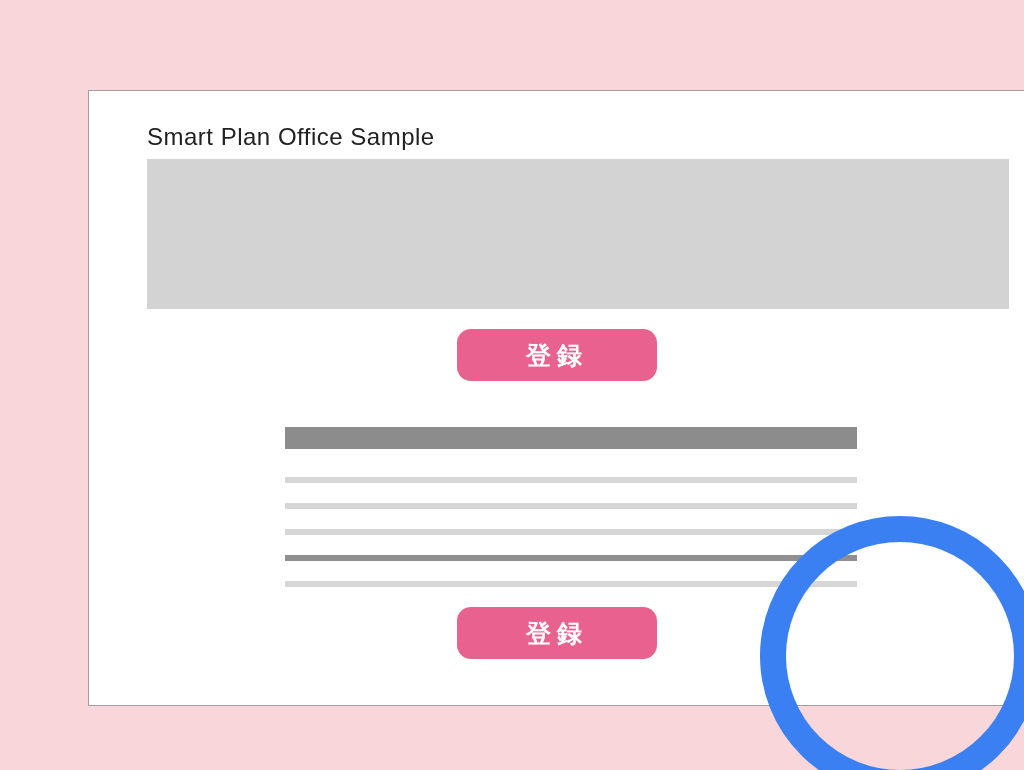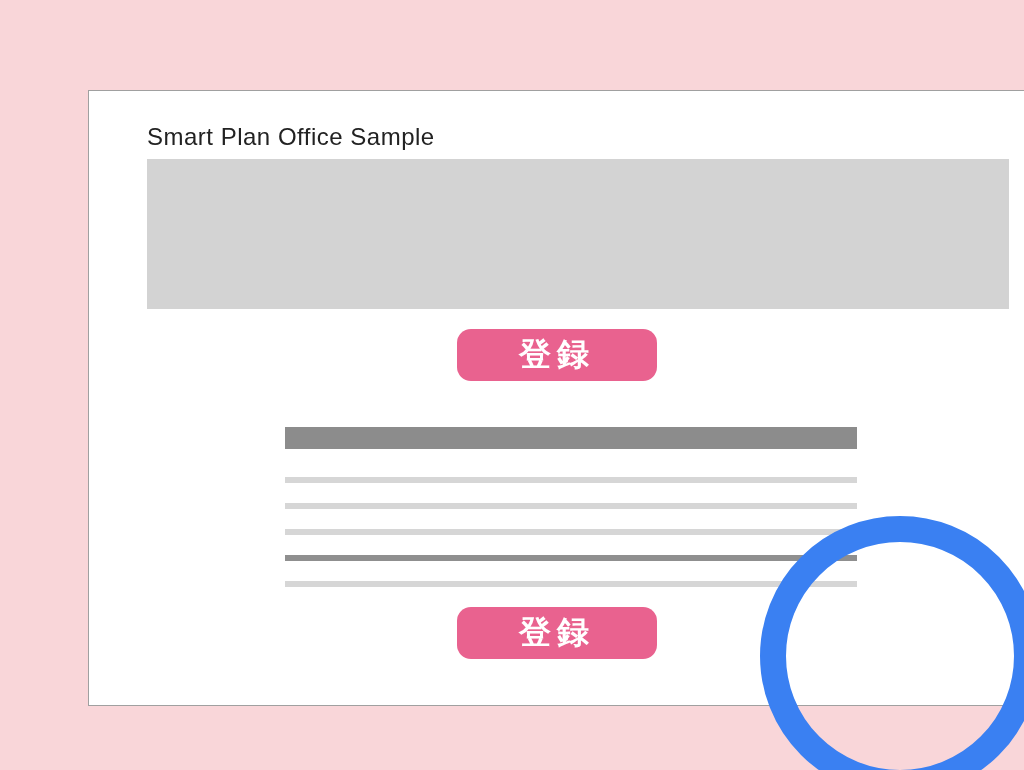--- a/index.html
+++ b/index.html
@@ -45,21 +45,21 @@
       position: absolute;
       left: 352px;
       width: 200px;
       height: 52px;
       background: #e9628f;
       border-radius: 14px;
       display: flex;
       align-items: center;
       justify-content: center;
       color: #ffffff;
-      font-size: 32px;
+      font-size: 25px;
       font-weight: 700;
       letter-spacing: 6px;
       cursor: pointer;
       user-select: none;
     }
     .register-btn-1 {
       top: 222px;
     }
     .register-btn-2 {
       top: 500px;

